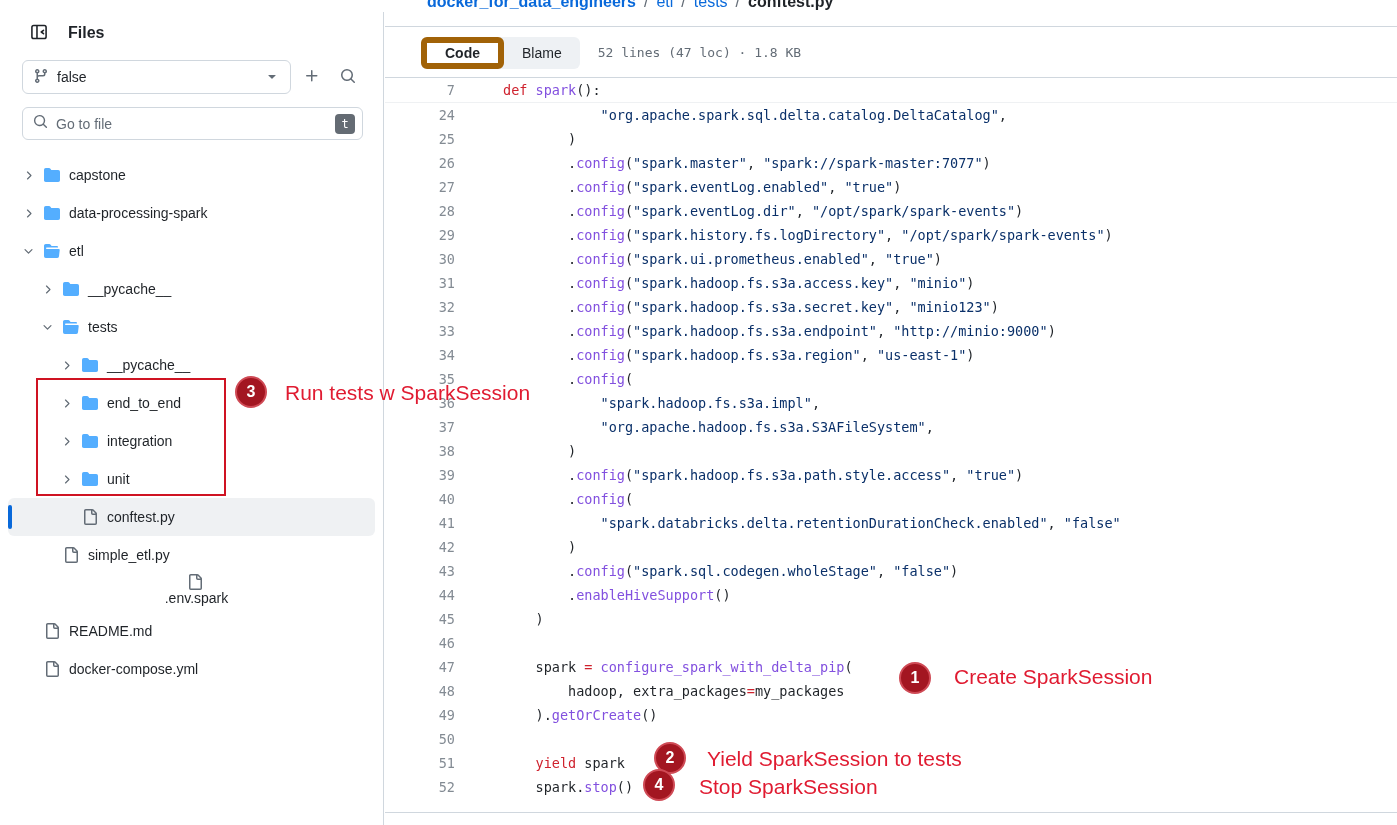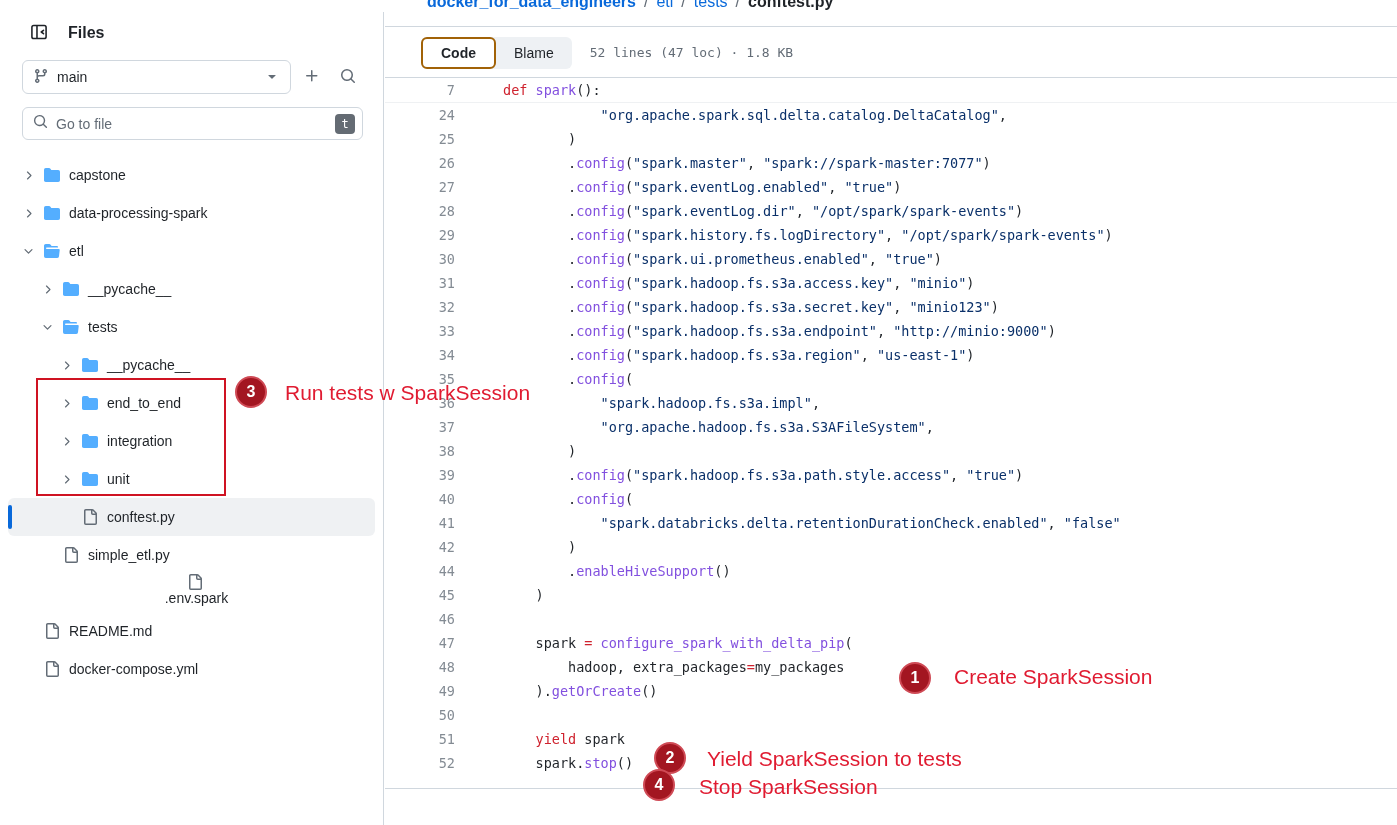--- a/index.html
+++ b/index.html
@@ -43,21 +43,21 @@
   .breadcrumb { margin-top:-10px; font-size:16px; line-height:24px; white-space:nowrap; }
   .bc-repo { color:var(--accent); font-weight:700; cursor:pointer; }
   .bc-link { color:var(--accent); cursor:pointer; }
   .bc-current { color:#1f2328; font-weight:700; }
   .bc-sep { color:#636c76; margin:0 8px; }
 
   .tabs-row { display:flex; align-items:center; padding:9px 16px 0 36px; height:42px; }
   .seg-control { display:flex; background:#eef1f4; border-radius:6px; }
   .seg { height:32px; padding:0 18px; border:none; background:transparent; border-radius:6px;
     font-size:14px; color:#1f2328; cursor:pointer; font-family:inherit; }
-  .seg.active { background:#fff; border:2px solid #a16207; font-weight:700; }
+  .seg.active { background:#fff; border:6px solid #a16207; font-weight:700; }
   .file-info { margin-left:18px; color:#636c76; font-family:"DejaVu Sans Mono","Liberation Mono",monospace;
     font-size:13px; }
 
   .code-view { margin-top:8px; border-top:1px solid #d0d7de; border-bottom:1px solid #d0d7de;
     padding:0 0 13px 0; }
   .code-row { display:flex; height:24px; line-height:24px;
     font-family:"DejaVu Sans Mono","Liberation Mono",monospace; font-size:13.5px; }
   .code-row.sticky { background:#fff; box-shadow:inset 0 -1px 0 #eff1f3; height:25px; }
   .ln { width:70px; flex-shrink:0; text-align:right; color:#6e7781; opacity:.85; cursor:pointer; }
   .lc { padding-left:48px; white-space:pre; }
@@ -95,21 +95,21 @@
       <h2>Files</h2>
     </div>
 
     <div class="branch-row">
       <button class="branch-select">
         <span>
           <svg viewBox="0 0 16 16" width="16" height="16" fill="#636c76">
               <path d="M9.5 3.25a2.25 2.25 0 1 1 3 2.122V6A2.5 2.5 0 0 1 10 8.5H6a1 1 0 0 0-1 1v1.128a2.251 2.251 0 1 1-1.5 0V5.372a2.25 2.25 0 1 1 1.5 0v1.836A2.493 2.493 0 0 1 6 7h4a1 1 0 0 0 1-1v-.628A2.25 2.25 0 0 1 9.5 3.25Zm-6 0a.75.75 0 1 0 1.5 0 .75.75 0 0 0-1.5 0Zm8.25-.75a.75.75 0 1 0 0 1.5.75.75 0 0 0 0-1.5ZM4.25 12a.75.75 0 1 0 0 1.5.75.75 0 0 0 0-1.5Z"></path>
             </svg>
         </span>
-        <span class="grow">main</span>
+        <span class="grow">false</span>
         <span>
           <svg viewBox="0 0 16 16" width="16" height="16" fill="#636c76">
               <path d="m4.427 7.427 3.396 3.396a.25.25 0 0 0 .354 0l3.396-3.396A.25.25 0 0 0 11.396 7H4.604a.25.25 0 0 0-.177.427Z"></path>
             </svg>
         </span>
       </button>
       <button class="icon-btn">
         <span>
           <svg viewBox="0 0 16 16" width="16" height="16" fill="#636c76">
               <path d="M7.75 2a.75.75 0 0 1 .75.75V7h4.25a.75.75 0 0 1 0 1.5H8.5v4.25a.75.75 0 0 1-1.5 0V8.5H2.75a.75.75 0 0 1 0-1.5H7V2.75A.75.75 0 0 1 7.75 2Z"></path>
@@ -392,20 +392,24 @@
           </div>
           <div class="code-row">
             <span class="ln">41</span>
             <span class="lc"><span class="tok-p">            </span><span class="tok-s">"spark.databricks.delta.retentionDurationCheck.enabled"</span><span class="tok-p">, </span><span class="tok-s">"false"</span></span>
           </div>
           <div class="code-row">
             <span class="ln">42</span>
             <span class="lc"><span class="tok-p">        )</span></span>
           </div>
           <div class="code-row">
+            <span class="ln">43</span>
+            <span class="lc"><span class="tok-p">        .</span><span class="tok-f">config</span><span class="tok-p">(</span><span class="tok-s">"spark.sql.codegen.wholeStage"</span><span class="tok-p">, </span><span class="tok-s">"false"</span><span class="tok-p">)</span></span>
+          </div>
+          <div class="code-row">
             <span class="ln">44</span>
             <span class="lc"><span class="tok-p">        .</span><span class="tok-f">enableHiveSupport</span><span class="tok-p">()</span></span>
           </div>
           <div class="code-row">
             <span class="ln">45</span>
             <span class="lc"><span class="tok-p">    )</span></span>
           </div>
           <div class="code-row">
             <span class="ln">46</span>
             <span class="lc"></span>

